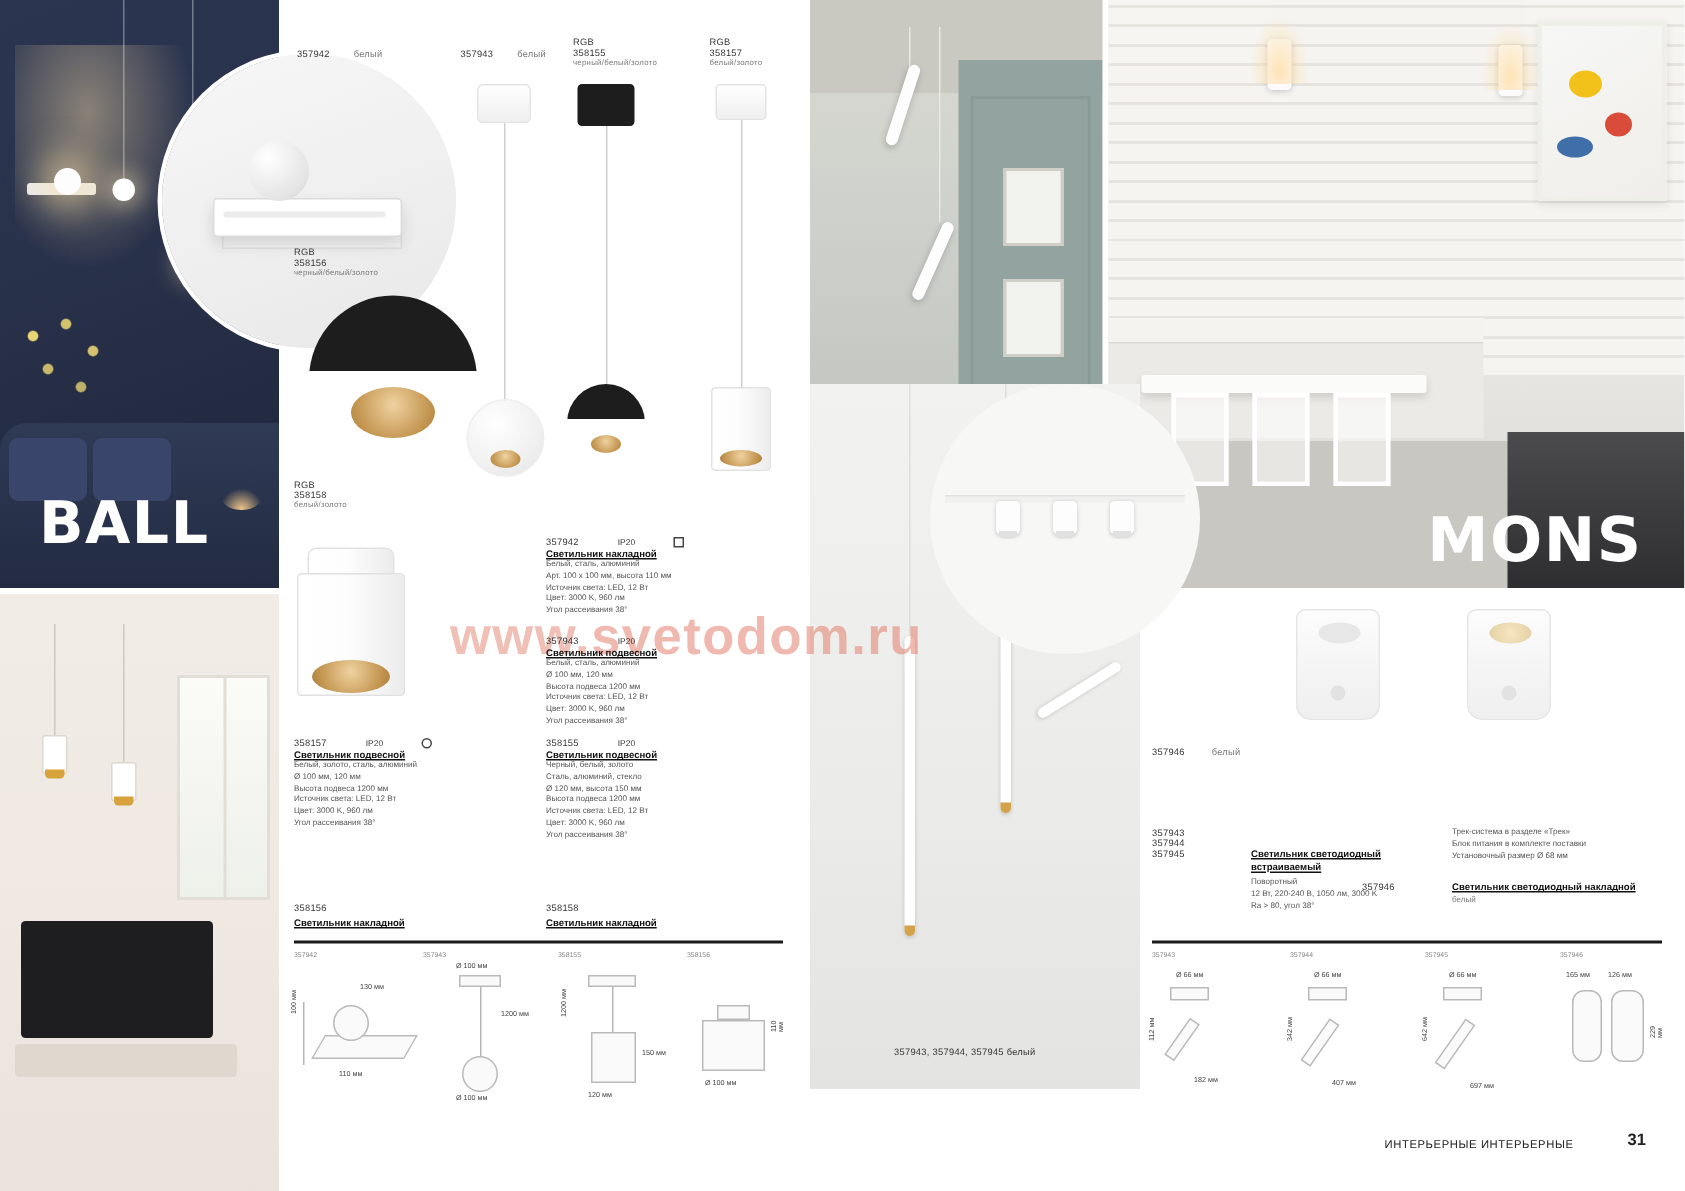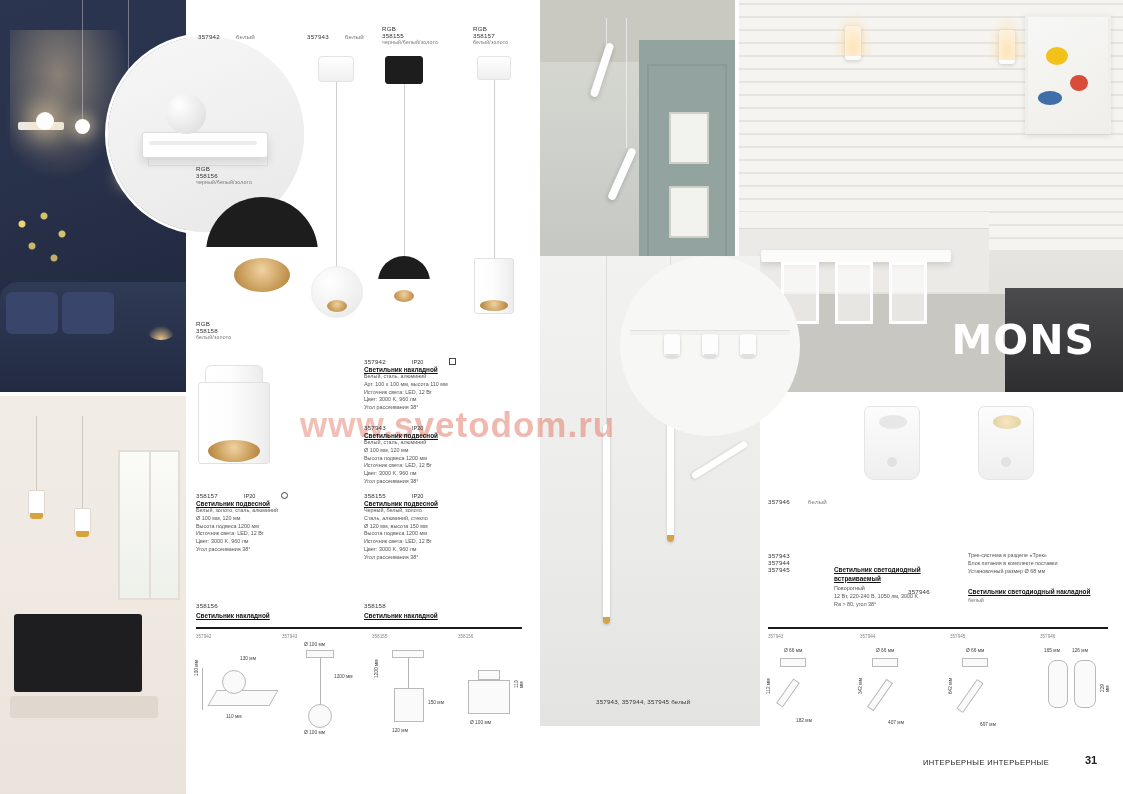--- a/index.html
+++ b/index.html
@@ -182,21 +182,21 @@
     border-radius:2px; box-shadow:0 3px 6px rgba(0,0,0,.13);
   }
   #mons-hero .chair {
     position:absolute; width:38px; height:62px; border:3px solid #ffffff; background:rgba(255,255,255,.55);
   }
   #mons-hero .sofa {
     position:absolute; right:0; bottom:0; width:118px; height:104px;
     background:linear-gradient(180deg,#4b4b4d,#2e2e30);
   }
   #mons-hero .floor { position:absolute; left:0; bottom:0; width:100%; height:98px; background:#c9c7c2; }
-  #mons-word { right:28px; top:316px; font-size:41px; color:#ffffff; }
+  #mons-word { right:28px; top:336px; font-size:41px; color:#ffffff; }
 
   
   #longpend {
     left:540px; top:256px; width:220px; height:470px;
     background:linear-gradient(180deg,#f2f2f0 0%, #ebebe9 60%, #e3e3e1 100%);
   }
   #longpend .lp-tube {
     position:absolute; width:7px; background:#ffffff; border-radius:4px;
     box-shadow:0 1px 3px rgba(0,0,0,.18);
   }
@@ -289,20 +289,21 @@
         <span class="b"></span>
       </div>
     <div class="pend" style="left:128px; top:0; height:170px;">
         <span class="b"></span>
       </div>
 
     <div class="sofa"></div>
     <div class="cush" style="left:6px; bottom:58px;"></div>
     <div class="cush" style="left:62px; bottom:58px;"></div>
     <div class="lampfloor"></div>
+    <div class="hero-word" id="ball-word">BALL</div>
   </div>
 
   <div id="ball-circle">
     <div class="wall"></div>
     <div class="arm"></div>
     <div class="shelf"></div>
     <div class="sph"></div>
   </div>
 
   <div class="panel" id="oro-hero">

